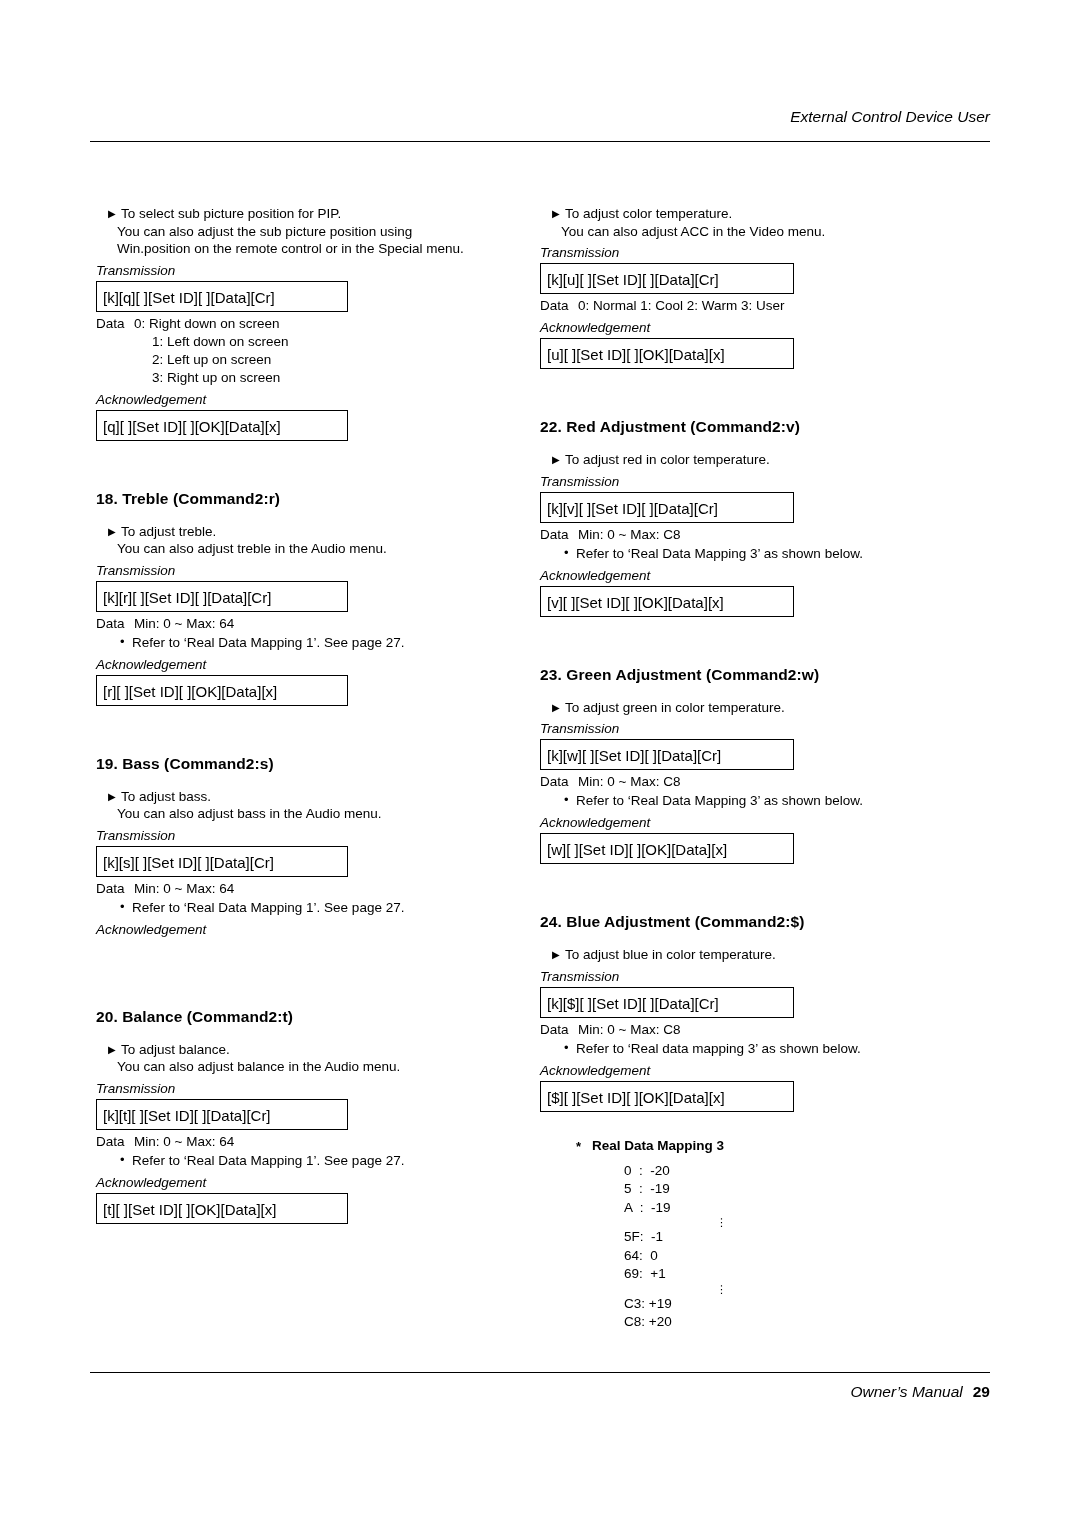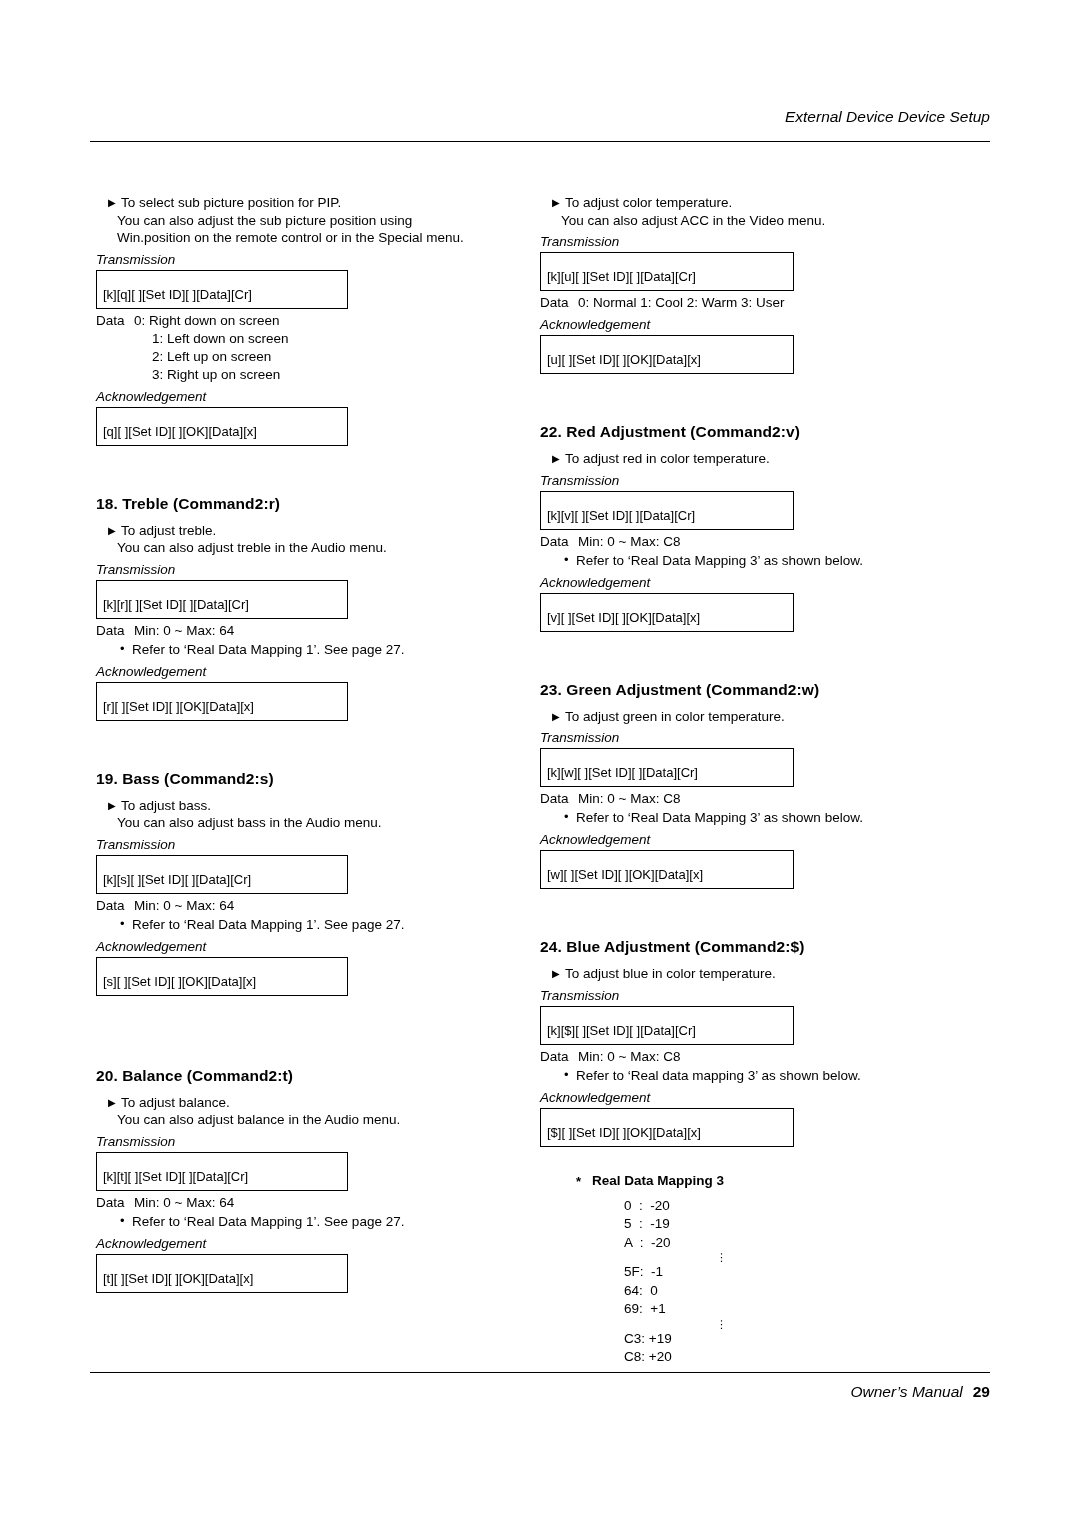--- a/index.html
+++ b/index.html
@@ -80,21 +80,21 @@
     font-size: 15.5px;
     font-weight: bold;
     margin: 0 0 9px 0;
     padding: 0;
     letter-spacing: 0.1px;
   }
   .bullet-row {
     display: block;
     font-size: 13.5px;
     line-height: 17.5px;
-    margin: 4px 0 0 0;
+    margin: 15px 0 0 0;
     padding-left: 12px;
   }
   .arrow {
     display: inline-block;
     width: 13px;
     font-size: 10px;
     color: #000;
     vertical-align: 1px;
   }
   .bullet-text {
@@ -108,22 +108,22 @@
   }
   .label-it {
     font-size: 13.5px;
     font-style: italic;
     margin-top: 5px;
     margin-bottom: 3px;
     display: block;
   }
   .codebox {
     border: 1px solid #000;
-    font-size: 13px;
-    padding: 16px 6px 6px 6px;
+    font-size: 15px;
+    padding: 8px 6px 6px 6px;
     margin: 0 0 3px 0;
     box-sizing: border-box;
     line-height: 15px;
   }
   .codebox.w-left { width: 252px; }
   .codebox.w-right { width: 254px; }
   .data-line {
     font-size: 13.5px;
     line-height: 18px;
     margin: 2px 0 0 0;
@@ -177,21 +177,21 @@
     font-size: 11px;
     line-height: 11px;
     letter-spacing: 0;
   }
 </style>
 </head>
 <body>
 
 <div class="page">
 
-  <div class="header">External Device Device Setup</div>
+  <div class="header">External Control Device User</div>
   <div class="header-rule"></div>
 
   <div class="col col-left">
 
     <div class="section">
       <div class="bullet-row">
         <span class="arrow">▶</span><span class="bullet-text">To select sub picture position for PIP.</span>
       </div>
       <span class="subline">You can also adjust the sub picture position using</span>
       <span class="subline">Win.position on the remote control or in the Special menu.</span>
@@ -227,21 +227,20 @@
       <h2 class="sec-title">19. Bass (Command2:s)</h2>
       <div class="bullet-row">
         <span class="arrow">▶</span><span class="bullet-text">To adjust bass.</span>
       </div>
       <span class="subline">You can also adjust bass in the Audio menu.</span>
       <span class="label-it">Transmission</span>
       <div class="codebox w-left">[k][s][  ][Set ID][  ][Data][Cr]</div>
       <div class="data-line"><span class="lbl">Data</span><span>Min: 0 ~ Max: 64</span></div>
       <div class="dot-note"><span class="dot">•</span><span>Refer to ‘Real Data Mapping 1’. See page 27.</span></div>
       <span class="label-it">Acknowledgement</span>
-      <div class="codebox w-left">[s][  ][Set ID][  ][OK][Data][x]</div>
     </div>
 
     <div class="gap-xl"></div>
     <div class="gap-md"></div>
 
     <div class="section">
       <h2 class="sec-title">20. Balance (Command2:t)</h2>
       <div class="bullet-row">
         <span class="arrow">▶</span><span class="bullet-text">To adjust balance.</span>
       </div>
@@ -313,21 +312,21 @@
       <div class="dot-note"><span class="dot">•</span><span>Refer to ‘Real data mapping  3’ as shown below.</span></div>
       <span class="label-it">Acknowledgement</span>
       <div class="codebox w-right">[$][  ][Set ID][  ][OK][Data][x]</div>
     </div>
 
     <div class="rdm">
       <div class="rdm-title"><span class="star">*</span><span>Real Data Mapping 3</span></div>
       <div class="rdm-list">
         <div class="row">0  :  -20</div>
         <div class="row">5  :  -19</div>
-        <div class="row">A  :  -20</div>
+        <div class="row">A  :  -19</div>
         <div class="rdm-ellipsis">⋮</div>
         <div class="row">5F:  -1</div>
         <div class="row">64:  0</div>
         <div class="row">69:  +1</div>
         <div class="rdm-ellipsis">⋮</div>
         <div class="row">C3: +19</div>
         <div class="row">C8: +20</div>
       </div>
     </div>
 

